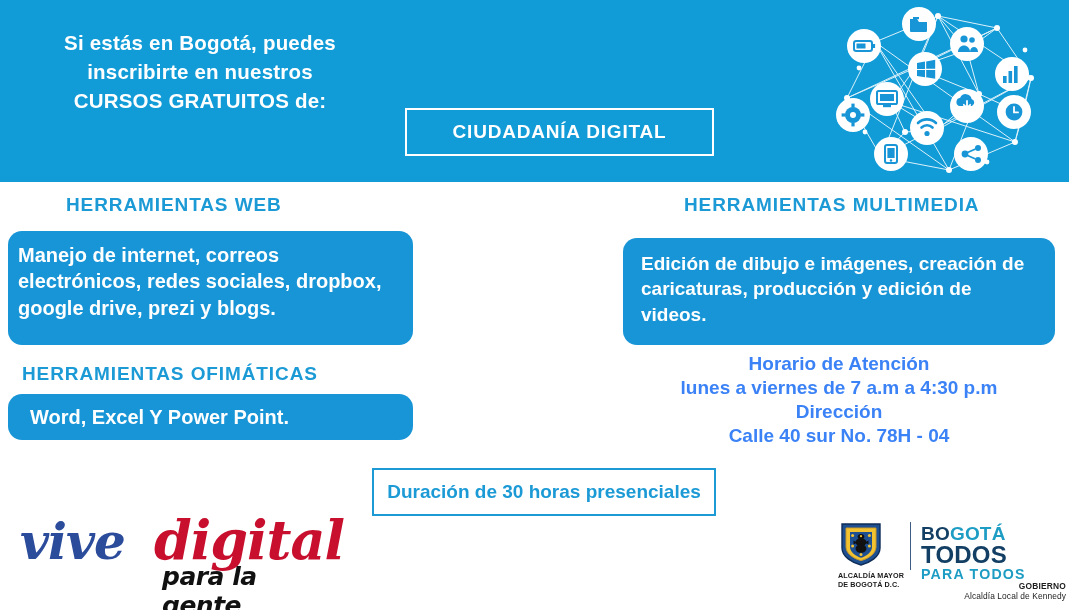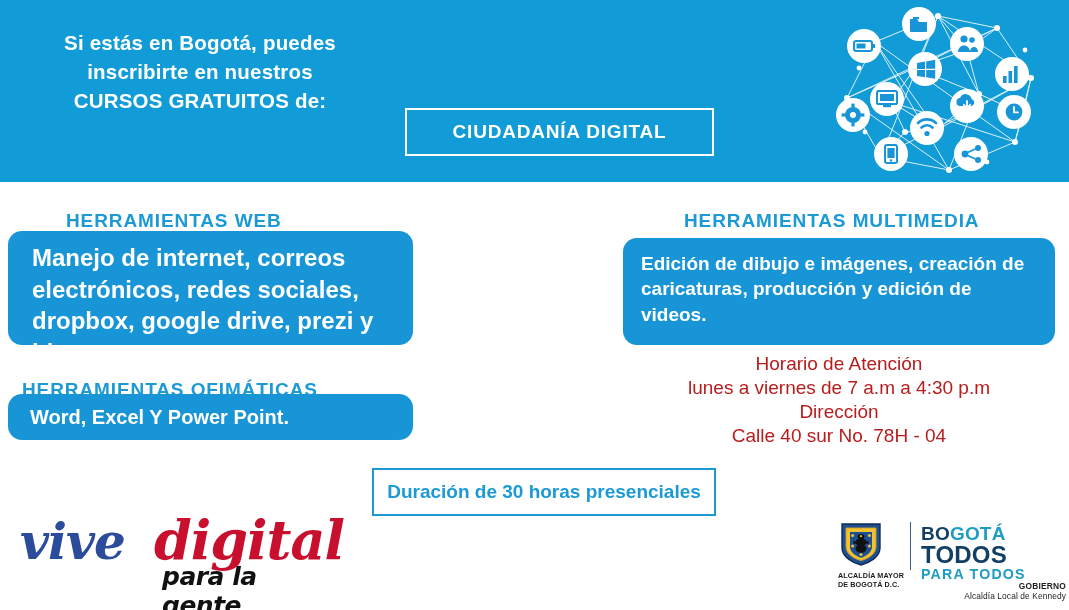--- a/index.html
+++ b/index.html
@@ -34,48 +34,48 @@
   .title-box span {
     color:#ffffff; font-size:19px; font-weight:bold; letter-spacing:.8px;
   }
 
   
   .network { position:absolute; right:12px; top:2px; width:238px; height:178px; }
 
   
   .sec-head {
     position:absolute; color:#1c9ad6; font-size:19px; font-weight:bold;
-    letter-spacing:.9px; white-space:nowrap;margin-top:16px;
+    letter-spacing:.9px; white-space:nowrap;
   }
   #head-web       { left:66px;  top:194px; }
   #head-ofi       { left:22px;  top:363px; }
   #head-multi     { left:684px; top:194px; }
 
   
   .rbox {
     position:absolute; background:#1795d6; border-radius:14px;
     color:#ffffff; font-weight:bold;
   }
   #box-web {
     left:8px; top:231px; width:405px; height:114px;
-    padding:11px 14px 0 24px; font-size:24px; line-height:1.32;
+    padding:11px 14px 0 10px; font-size:20px; line-height:1.32;
   }
   #box-ofi {
     left:8px; top:394px; width:405px; height:46px;
     display:flex; align-items:center; padding-left:22px; font-size:20px;
   }
   #box-multi {
     left:623px; top:238px; width:432px; height:107px;
     padding:13px 16px 0 18px; font-size:19px; line-height:1.34;
   }
 
   
   .schedule {
     position:absolute; left:613px; top:352px; width:452px;
-    text-align:center; color:#b91c1c; font-size:19px; font-weight:normal;
+    text-align:center; color:#3b82f6; font-size:19px; font-weight:bold;
     line-height:1.27;
   }
   .schedule span { display:block; }
 
   
   .duration-box {
     position:absolute; left:372px; top:468px; width:344px; height:48px;
     border:2.5px solid #1c9ad6; display:flex; align-items:center; justify-content:center;
   }
   .duration-box span { color:#1c9ad6; font-size:19px; font-weight:bold; }

